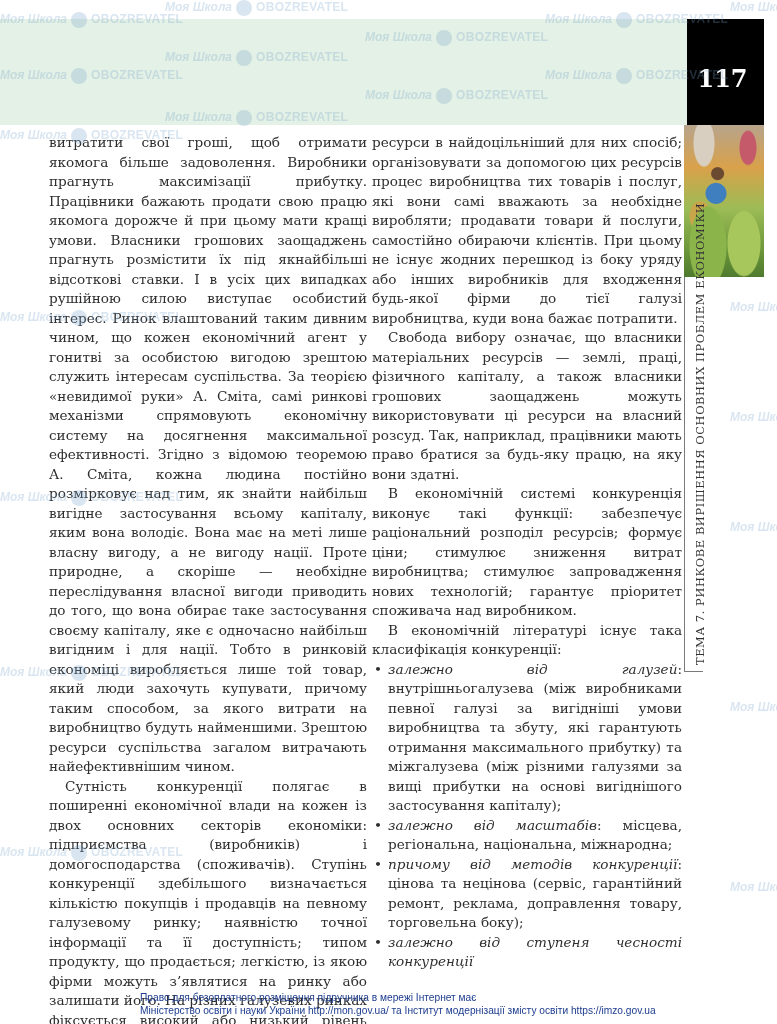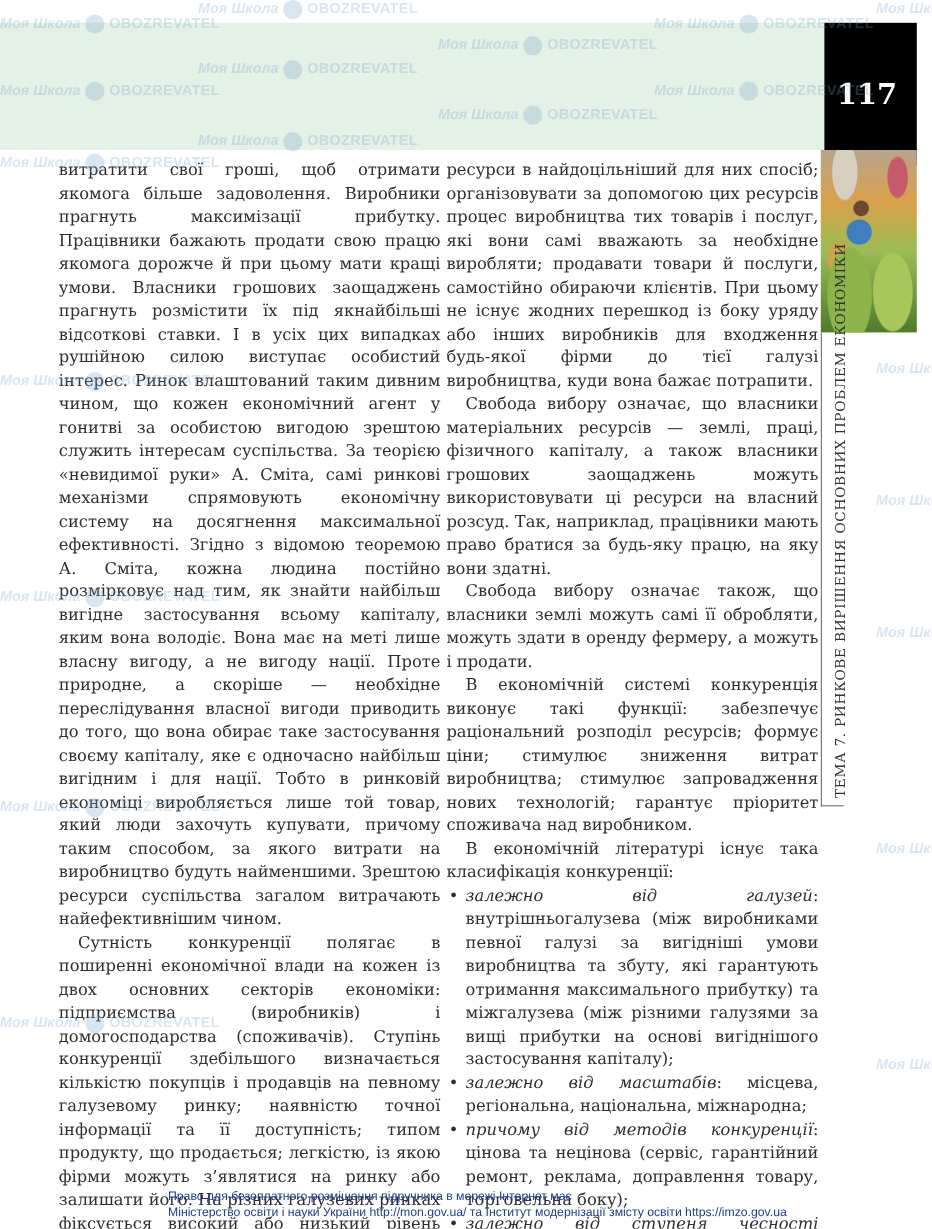--- a/index.html
+++ b/index.html
@@ -94,21 +94,20 @@
 
 <div class="col left">
   <p>витратити свої гроші, щоб отримати якомога більше задоволення. Виробники прагнуть максимізації прибутку. Працівники бажають продати свою працю якомога дорожче й при цьому мати кращі умови. Власники грошових заощаджень прагнуть розмістити їх під якнайбільші відсоткові ставки. І в усіх цих випадках рушійною силою виступає особистий інтерес. Ринок влаштований таким дивним чином, що кожен економічний агент у гонитві за особистою вигодою зрештою служить інтересам суспільства. За теорією «невидимої руки» А. Сміта, самі ринкові механізми спрямовують економічну систему на досягнення максимальної ефективності. Згідно з відомою теоремою А. Сміта, кожна людина постійно розмірковує над тим, як знайти найбільш вигідне застосування всьому капіталу, яким вона володіє. Вона має на меті лише власну вигоду, а не вигоду нації. Проте природне, а скоріше — необхідне переслідування власної вигоди приводить до того, що вона обирає таке застосування своєму капіталу, яке є одночасно найбільш вигідним і для нації. Тобто в ринковій економіці виробляється лише той товар, який люди захочуть купувати, причому таким способом, за якого витрати на виробництво будуть найменшими. Зрештою ресурси суспільства загалом витрачають найефективнішим чином.</p>
   <p class="indent">Сутність конкуренції полягає в поширенні економічної влади на кожен із двох основних секторів економіки: підприємства (виробників) і домогосподарства (споживачів). Ступінь конкуренції здебільшого визначається кількістю покупців і продавців на певному галузевому ринку; наявністю точної інформації та її доступність; типом продукту, що продається; легкістю, із якою фірми можуть з’являтися на ринку або залишати його. На різних галузевих ринках фіксується високий або низький рівень конкурентної боротьби. Сільське господарство — високий рівень конкуренції, алюмінієва промисловість і чорна металургія — низький рівень конкуренції. Рівень конкуренції визначається свободою підприємництва та вибору, тобто свободою прийняття виробниками господарських рішень.</p>
 
 </div>
 
 <div class="col right">
   <p>ресурси в найдоцільніший для них спосіб; організовувати за допомогою цих ресурсів процес виробництва тих товарів і послуг, які вони самі вважають за необхідне виробляти; продавати товари й послуги, самостійно обираючи клієнтів. При цьому не існує жодних перешкод із боку уряду або інших виробників для входження будь-якої фірми до тієї галузі виробництва, куди вона бажає потрапити.</p>
   <p class="indent">Свобода вибору означає, що власники матеріальних ресурсів — землі, праці, фізичного капіталу, а також власники грошових заощаджень можуть використовувати ці ресурси на власний розсуд. Так, наприклад, працівники мають право братися за будь-яку працю, на яку вони здатні.</p>
-  <p class="indent">Свобода вибору означає також, що власники землі можуть самі її обробляти, можуть здати в оренду фермеру, а можуть і продати.</p>
   <p class="indent">В економічній системі конкуренція виконує такі функції: забезпечує раціональний розподіл ресурсів; формує ціни; стимулює зниження витрат виробництва; стимулює запровадження нових технологій; гарантує пріоритет споживача над виробником.</p>
   <p class="indent">В економічній літературі існує така класифікація конкуренції:</p>
   <ul>
     <li>
       <span class="bullet">•</span>
       <em>залежно від галузей</em><span>: внутрішньогалузева (між виробниками певної галузі за вигідніші умови виробництва та збуту, які гарантують отримання максимального прибутку) та міжгалузева (між різними галузями за вищі прибутки на основі вигіднішого застосування капіталу);</span>
     </li>
     <li>
       <span class="bullet">•</span>
       <em>залежно від масштабів</em><span>: місцева, регіональна, національна, міжнародна;</span>

